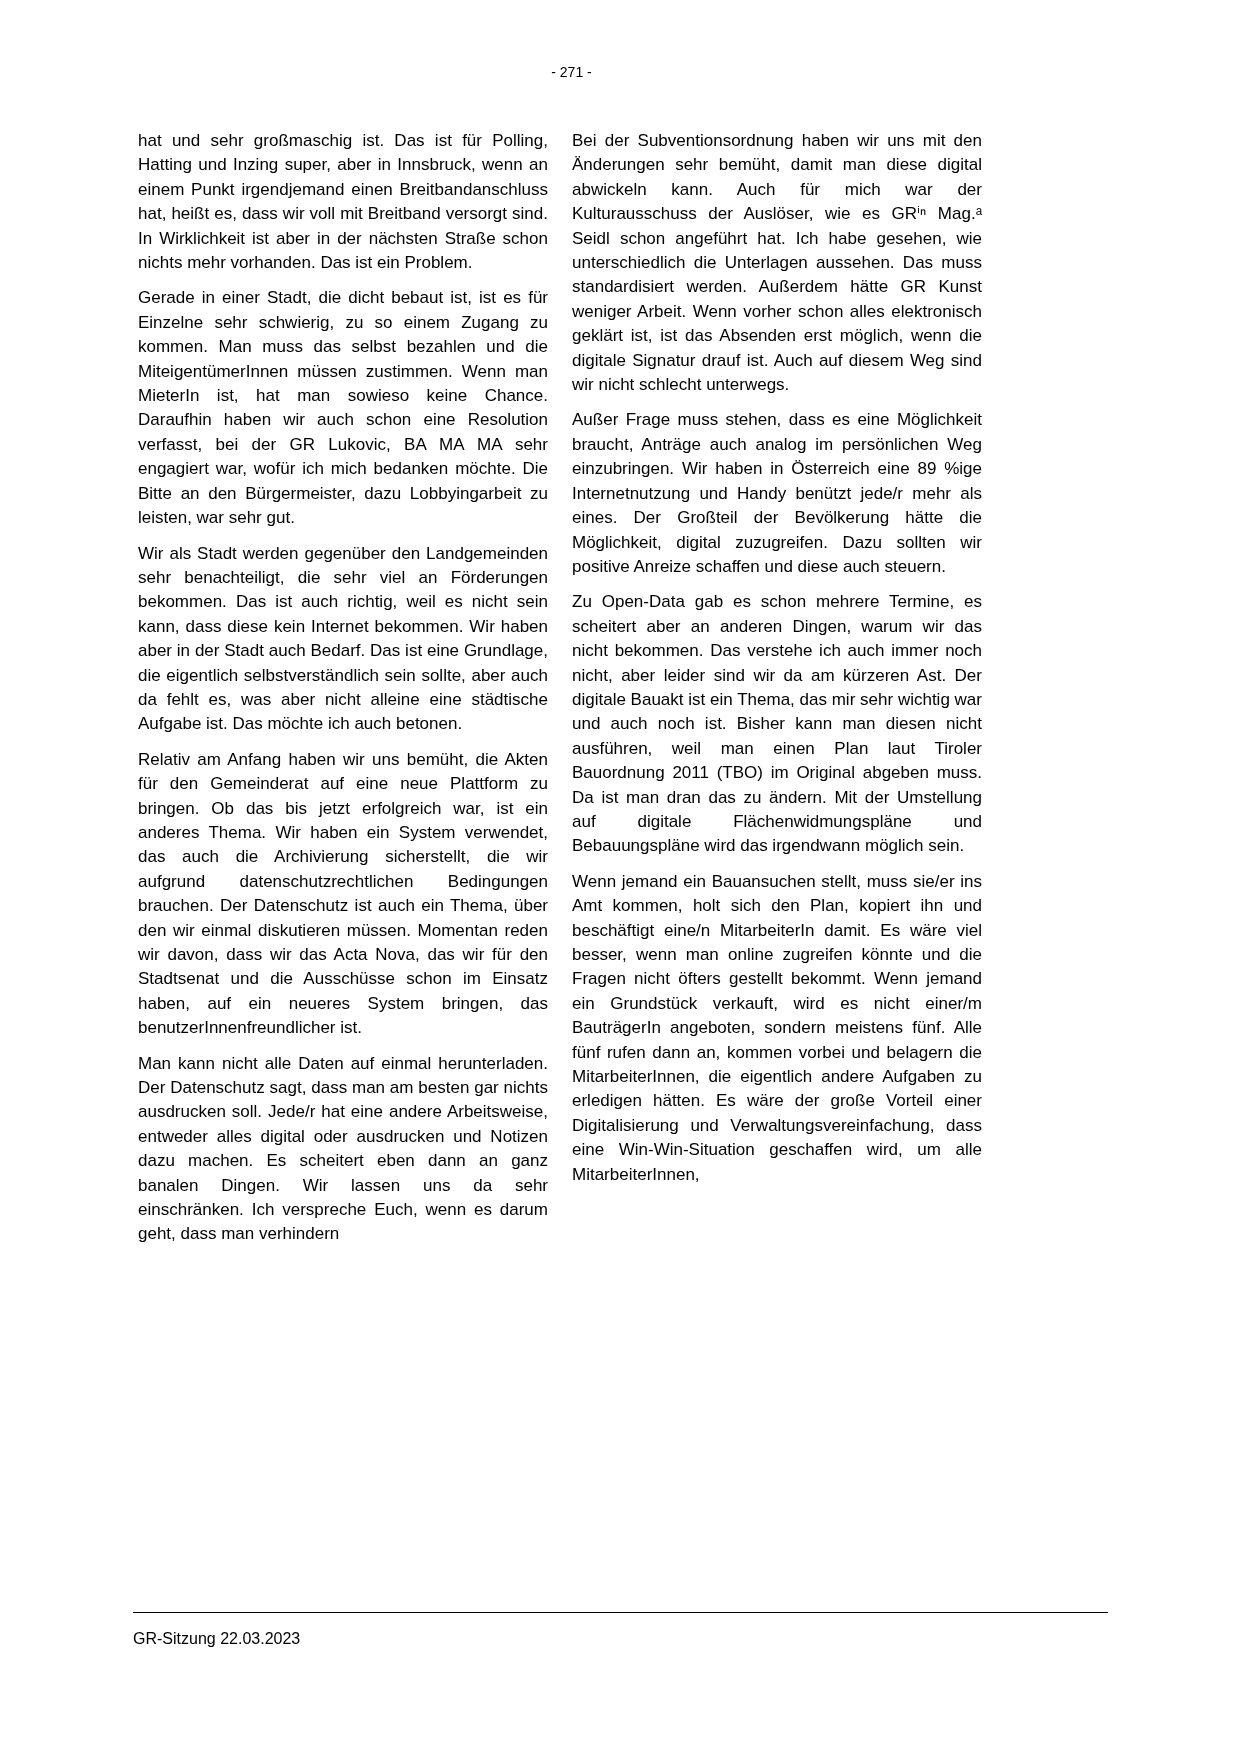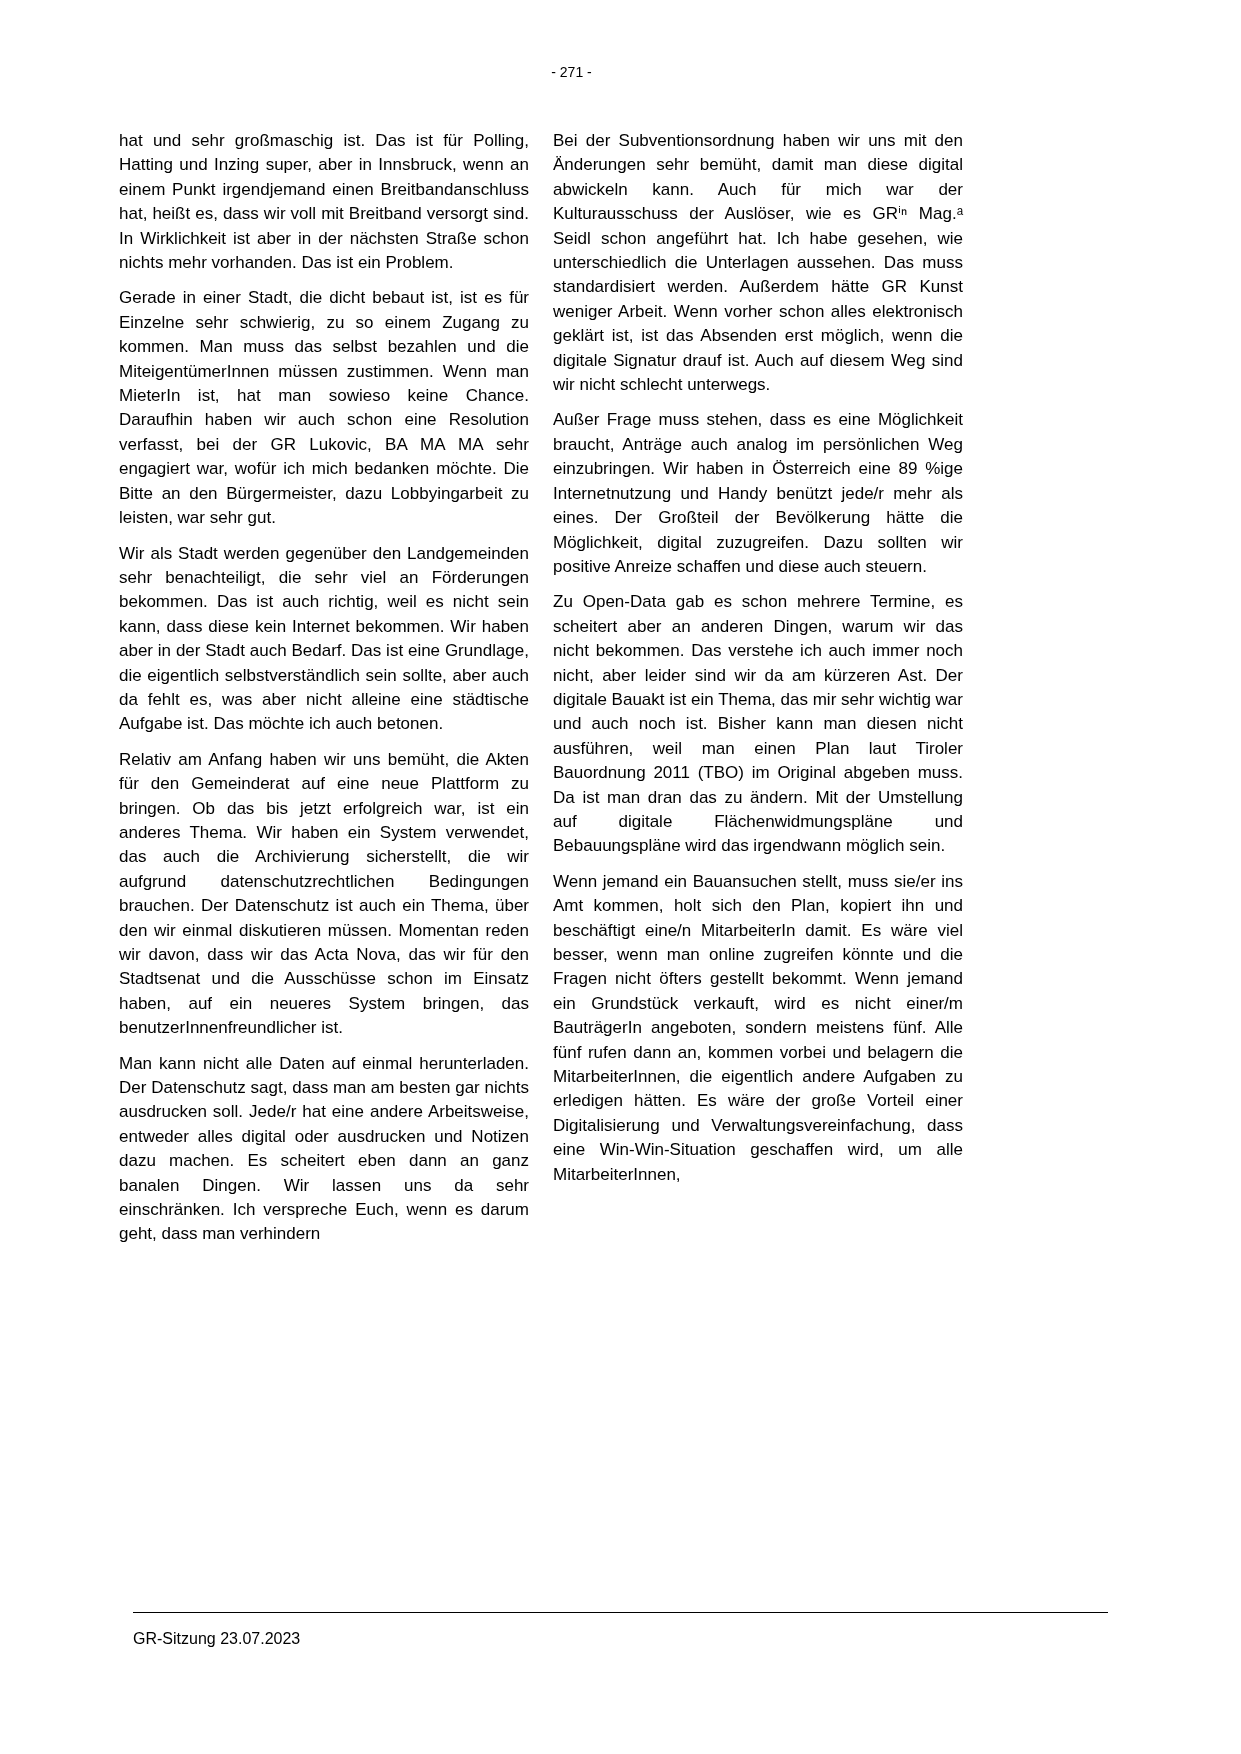--- a/index.html
+++ b/index.html
@@ -27,21 +27,21 @@
     top: 60px;
     left: 133px;
     width: 877px;
     text-align: center;
     font-size: 14px;
     line-height: 24px;
   }
   .columns {
     position: absolute;
     top: 129px;
-    left: 119px;
+    left: 138px;
     width: 877px;
     display: flex;
     gap: 24px;
   }
   .col {
     width: 410px;
     font-size: 17px;
     line-height: 24.4px;
     text-align: justify;
     hyphens: auto;
@@ -87,15 +87,15 @@
       <p>Bei der Subventionsordnung haben wir uns mit den Änderungen sehr bemüht, damit man diese digital abwickeln kann. Auch für mich war der Kulturausschuss der Auslöser, wie es GRⁱⁿ Mag.ᵃ Seidl schon angeführt hat. Ich habe gesehen, wie unterschiedlich die Unterlagen aussehen. Das muss standardisiert werden. Außerdem hätte GR Kunst weniger Arbeit. Wenn vorher schon alles elektronisch geklärt ist, ist das Absenden erst möglich, wenn die digitale Signatur drauf ist. Auch auf diesem Weg sind wir nicht schlecht unterwegs.</p>
       <p>Außer Frage muss stehen, dass es eine Möglichkeit braucht, Anträge auch analog im persönlichen Weg einzubringen. Wir haben in Österreich eine 89 %ige Internetnutzung und Handy benützt jede/r mehr als eines. Der Großteil der Bevölkerung hätte die Möglichkeit, digital zuzugreifen. Dazu sollten wir positive Anreize schaffen und diese auch steuern.</p>
       <p>Zu Open-Data gab es schon mehrere Termine, es scheitert aber an anderen Dingen, warum wir das nicht bekommen. Das verstehe ich auch immer noch nicht, aber leider sind wir da am kürzeren Ast. Der digitale Bauakt ist ein Thema, das mir sehr wichtig war und auch noch ist. Bisher kann man diesen nicht ausführen, weil man einen Plan laut Tiroler Bauordnung 2011 (TBO) im Original abgeben muss. Da ist man dran das zu ändern. Mit der Umstellung auf digitale Flächenwidmungspläne und Bebauungspläne wird das irgendwann möglich sein.</p>
       <p>Wenn jemand ein Bauansuchen stellt, muss sie/er ins Amt kommen, holt sich den Plan, kopiert ihn und beschäftigt eine/n MitarbeiterIn damit. Es wäre viel besser, wenn man online zugreifen könnte und die Fragen nicht öfters gestellt bekommt. Wenn jemand ein Grundstück verkauft, wird es nicht einer/m BauträgerIn angeboten, sondern meistens fünf. Alle fünf rufen dann an, kommen vorbei und belagern die MitarbeiterInnen, die eigentlich andere Aufgaben zu erledigen hätten. Es wäre der große Vorteil einer Digitalisierung und Verwaltungsvereinfachung, dass eine Win-Win-Situation geschaffen wird, um alle MitarbeiterInnen,</p>
     </div>
 
   </div>
 
   <div class="footer-rule"></div>
 
-  <div class="footer-text">GR-Sitzung 23.07.2023</div>
+  <div class="footer-text">GR-Sitzung 22.03.2023</div>
 
 </div>
 
 </body></html>

